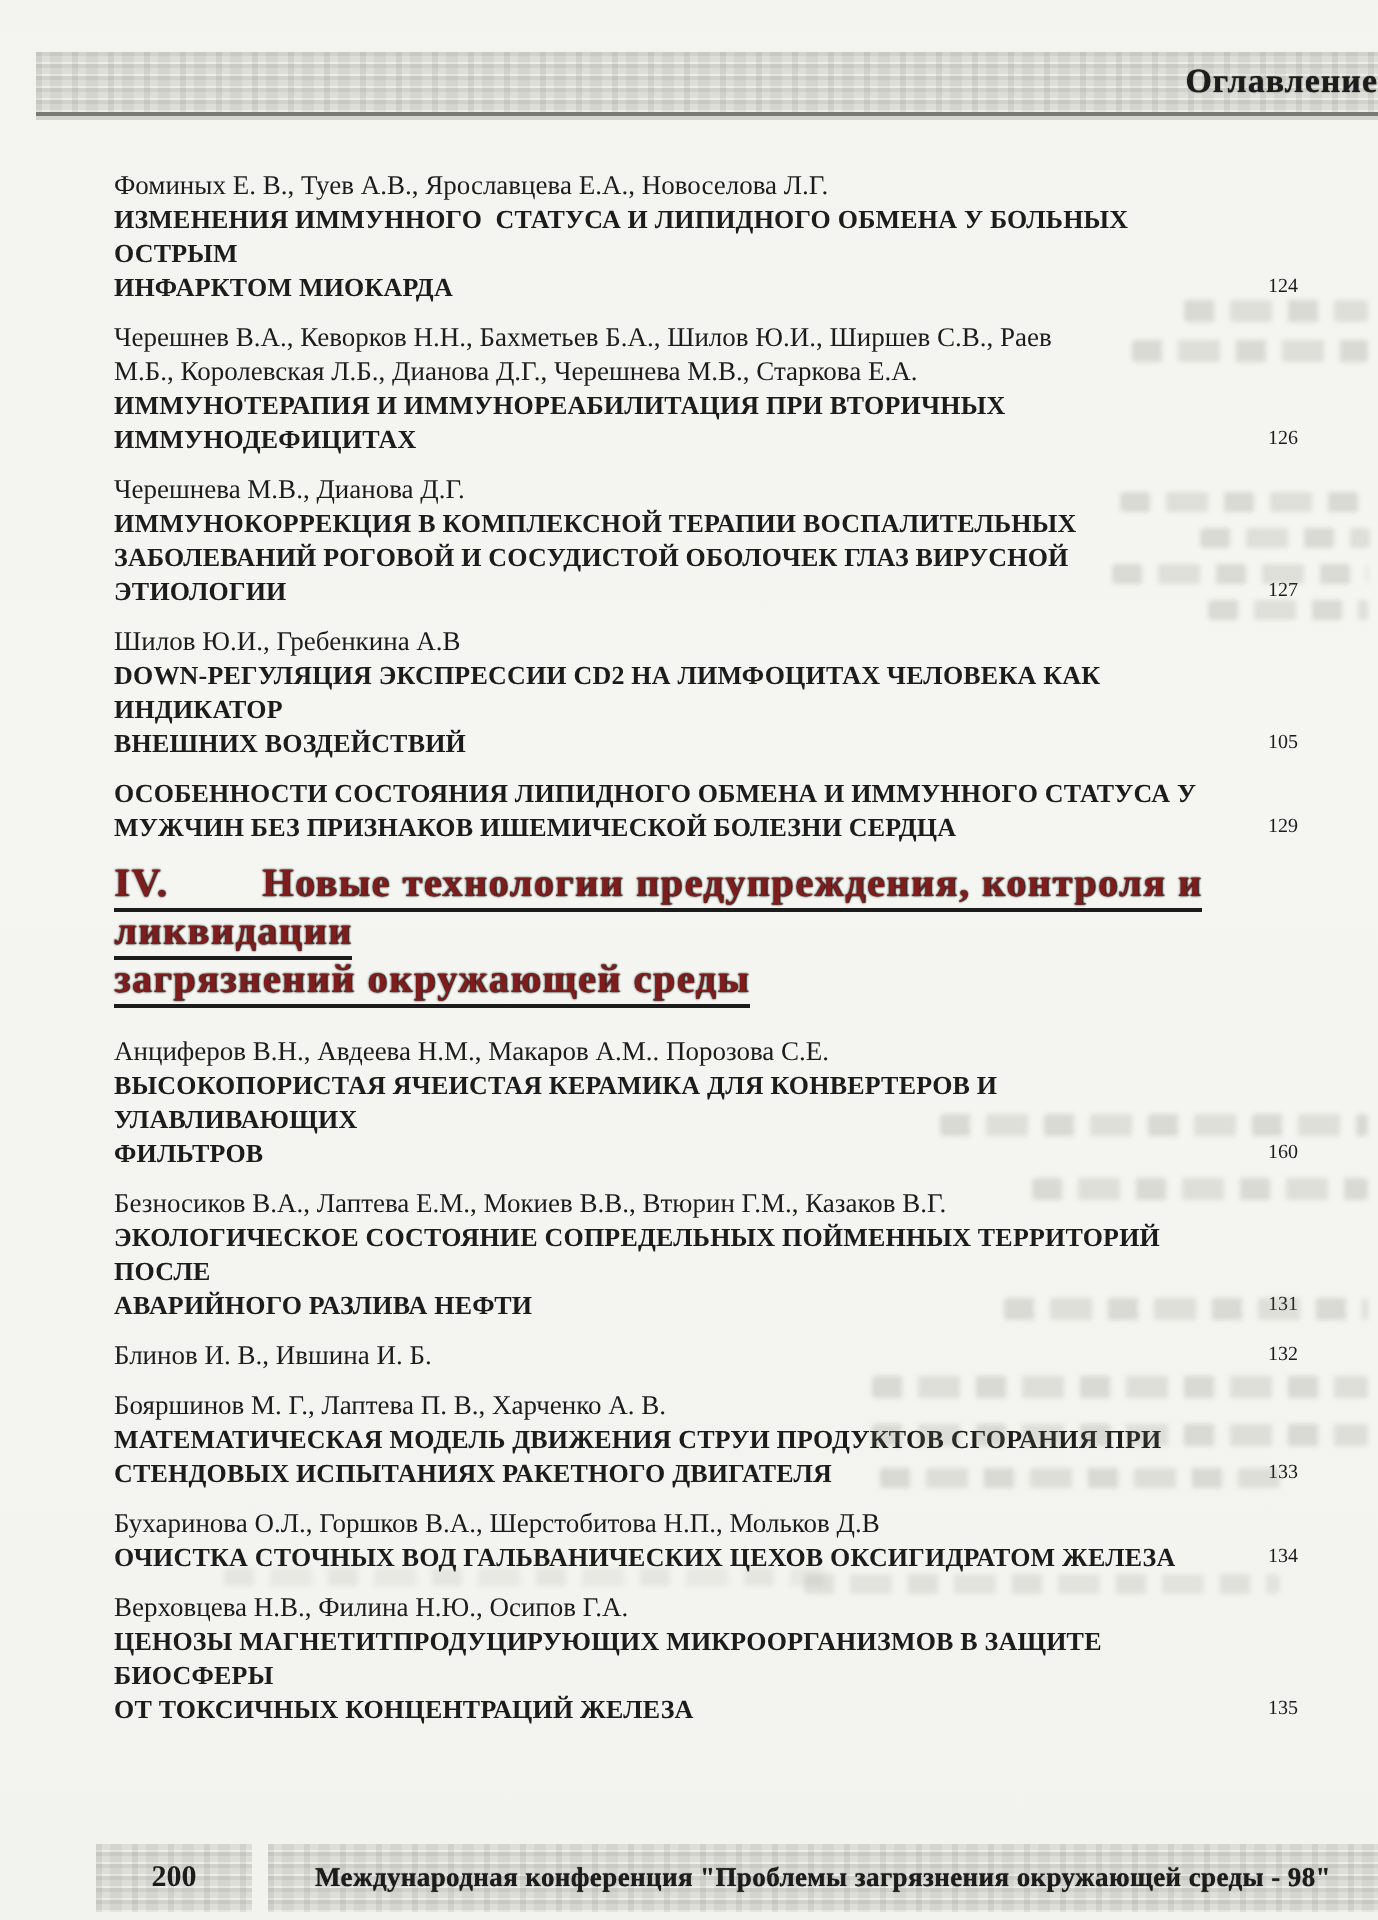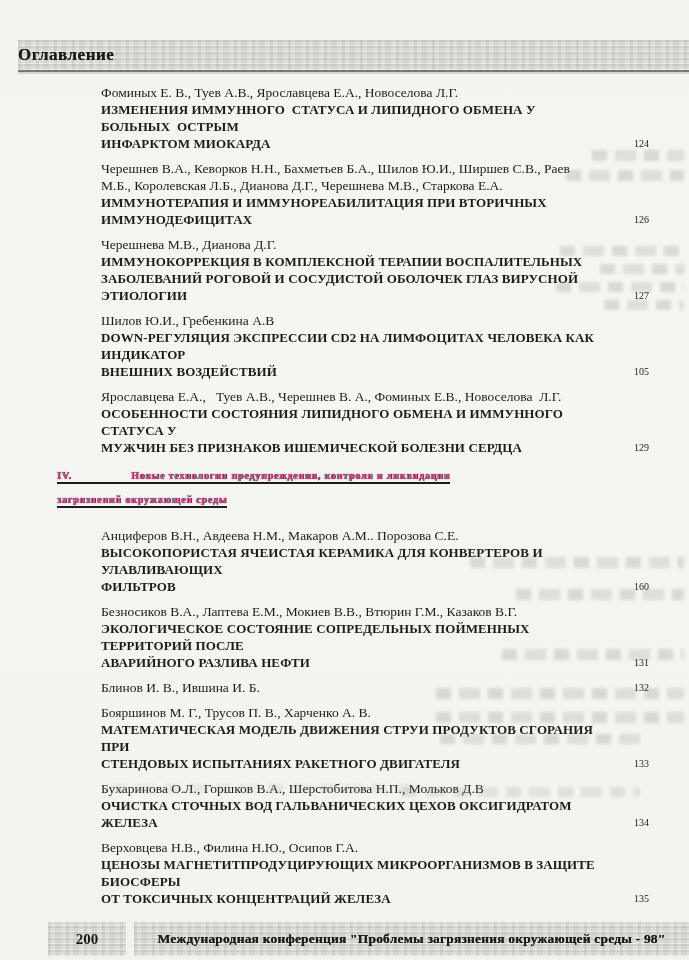--- a/index.html
+++ b/index.html
@@ -9,51 +9,51 @@
     color:#1c1c1c;
     position:relative;
   }
   .band-texture{
     background:
       repeating-linear-gradient(90deg, rgba(90,90,82,.10) 0 3px, rgba(0,0,0,0) 3px 7px, rgba(90,90,82,.07) 7px 13px, rgba(0,0,0,0) 13px 18px),
       repeating-linear-gradient(0deg, rgba(255,255,255,.45) 0 1px, rgba(0,0,0,0) 1px 4px, rgba(100,100,92,.10) 4px 6px),
       #dedeD8;
   }
   .header-band{
-    position:absolute; top:40px; left:18px; right:0; height:30px;
+    position:absolute; top:26px; left:18px; right:0; height:30px;
     border-bottom:2px solid #7a7a72;
     box-shadow:0 2px 0 rgba(120,120,110,.25);
-    display:flex; align-items:center; justify-content:flex-start;
+    display:flex; align-items:center; justify-content:flex-end;
   }
   .header-title{
     font-weight:bold; font-size:17px; letter-spacing:.5px;
     text-shadow:0 0 .6px #222;
   }
   .toc{
     position:absolute; left:57px; right:40px; top:84px;
   }
   .entry{display:flex; align-items:flex-end; margin-bottom:8px;}
-  .entry-text{flex:1; min-width:0;margin-left:44px;}
+  .entry-text{flex:1; min-width:0;}
   .authors{
     font-size:13.5px; line-height:17px; white-space:pre-wrap;
   }
   .title{
     font-size:13px; line-height:17px; font-weight:bold;
     letter-spacing:.1px; white-space:pre-wrap;
   }
   .title i{font-style:italic;}
   .pnum{
     width:48px; text-align:right; font-weight:normal; font-size:10px;
     line-height:17px; flex:0 0 auto;
   }
   .section-heading{
     margin:8px 0 15px 0;
-    font-weight:bold; font-size:10px; line-height:24px;
+    font-weight:bold; font-size:20px; line-height:24px;
     letter-spacing:.8px;
-    color:#ec4899;
+    color:#7f1d1d;
     text-shadow:0 0 1.1px #000, .6px 0 .6px rgba(0,0,0,.75);
     filter:blur(.3px);
   }
   .sh-underl{border-bottom:2.5px solid #1c1c1c; padding-bottom:1px;}
   .sh-num{display:inline-block; width:74px;}
   .footer{position:absolute; left:0; right:0; top:922px; height:34px;}
   .footer-pagebox{
     position:absolute; left:48px; width:78px; height:34px;
     display:flex; align-items:center; justify-content:center;
     font-weight:bold; font-size:15px;
@@ -104,21 +104,20 @@
       </div>
       <div class="entry">
         <div class="entry-text">
           <div class="authors">Шилов Ю.И., Гребенкина А.В</div>
           <div class="title">DOWN-РЕГУЛЯЦИЯ ЭКСПРЕССИИ CD2 НА ЛИМФОЦИТАХ ЧЕЛОВЕКА КАК ИНДИКАТОР<br>ВНЕШНИХ ВОЗДЕЙСТВИЙ</div>
         </div>
         <div class="pnum">105</div>
       </div>
       <div class="entry">
         <div class="entry-text">
-          <div class="authors">Ярославцева Е.А.,   Туев А.В., Черешнев В. А., Фоминых Е.В., Новоселова  Л.Г.</div>
           <div class="title">ОСОБЕННОСТИ СОСТОЯНИЯ ЛИПИДНОГО ОБМЕНА И ИММУННОГО СТАТУСА У<br>МУЖЧИН БЕЗ ПРИЗНАКОВ ИШЕМИЧЕСКОЙ БОЛЕЗНИ СЕРДЦА</div>
         </div>
         <div class="pnum">129</div>
       </div>
     </div>
 
   <div class="section-heading">
     <div>
       <span class="sh-underl"><span class="sh-num">IV.</span><span>Новые технологии предупреждения, контроля и ликвидации</span></span>
     </div>
@@ -143,21 +142,21 @@
         <div class="pnum">131</div>
       </div>
       <div class="entry">
         <div class="entry-text">
           <div class="authors">Блинов И. В., Ившина И. Б.</div>
         </div>
         <div class="pnum">132</div>
       </div>
       <div class="entry">
         <div class="entry-text">
-          <div class="authors">Бояршинов М. Г., Трусов П. В., Харченко А. В.</div>
+          <div class="authors">Бояршинов М. Г., Лаптева П. В., Харченко А. В.</div>
           <div class="title">МАТЕМАТИЧЕСКАЯ МОДЕЛЬ ДВИЖЕНИЯ СТРУИ ПРОДУКТОВ СГОРАНИЯ ПРИ<br>СТЕНДОВЫХ ИСПЫТАНИЯХ РАКЕТНОГО ДВИГАТЕЛЯ</div>
         </div>
         <div class="pnum">133</div>
       </div>
       <div class="entry">
         <div class="entry-text">
           <div class="authors">Бухаринова О.Л., Горшков В.А., Шерстобитова Н.П., Мольков Д.В</div>
           <div class="title">ОЧИСТКА СТОЧНЫХ ВОД ГАЛЬВАНИЧЕСКИХ ЦЕХОВ ОКСИГИДРАТОМ ЖЕЛЕЗА</div>
         </div>
         <div class="pnum">134</div>

